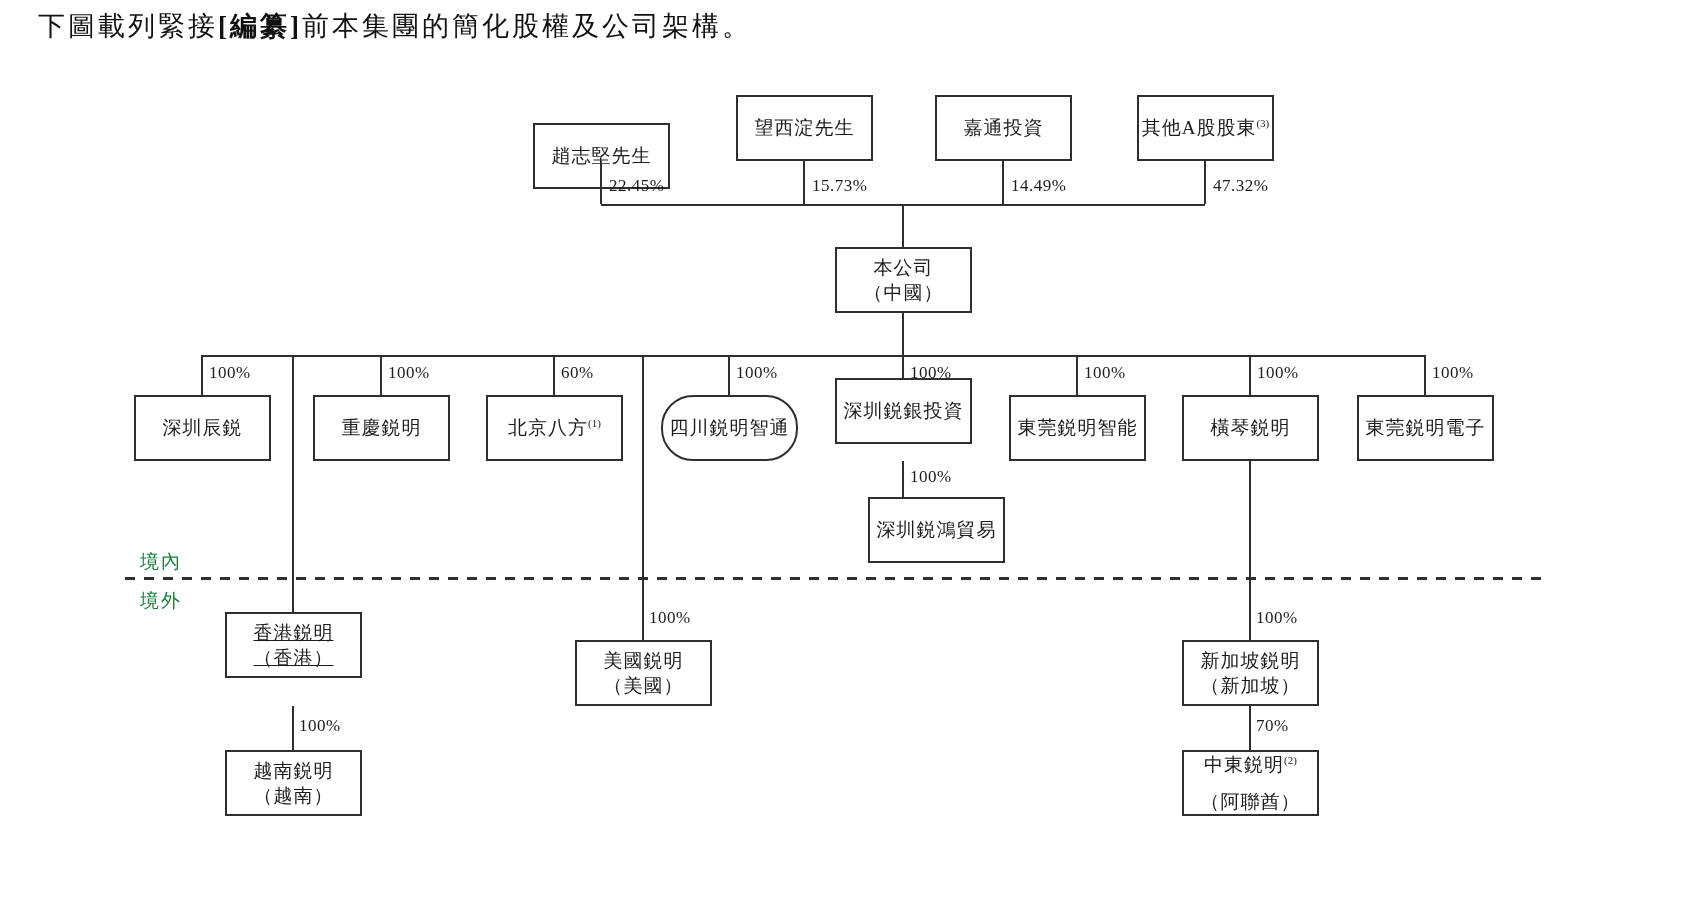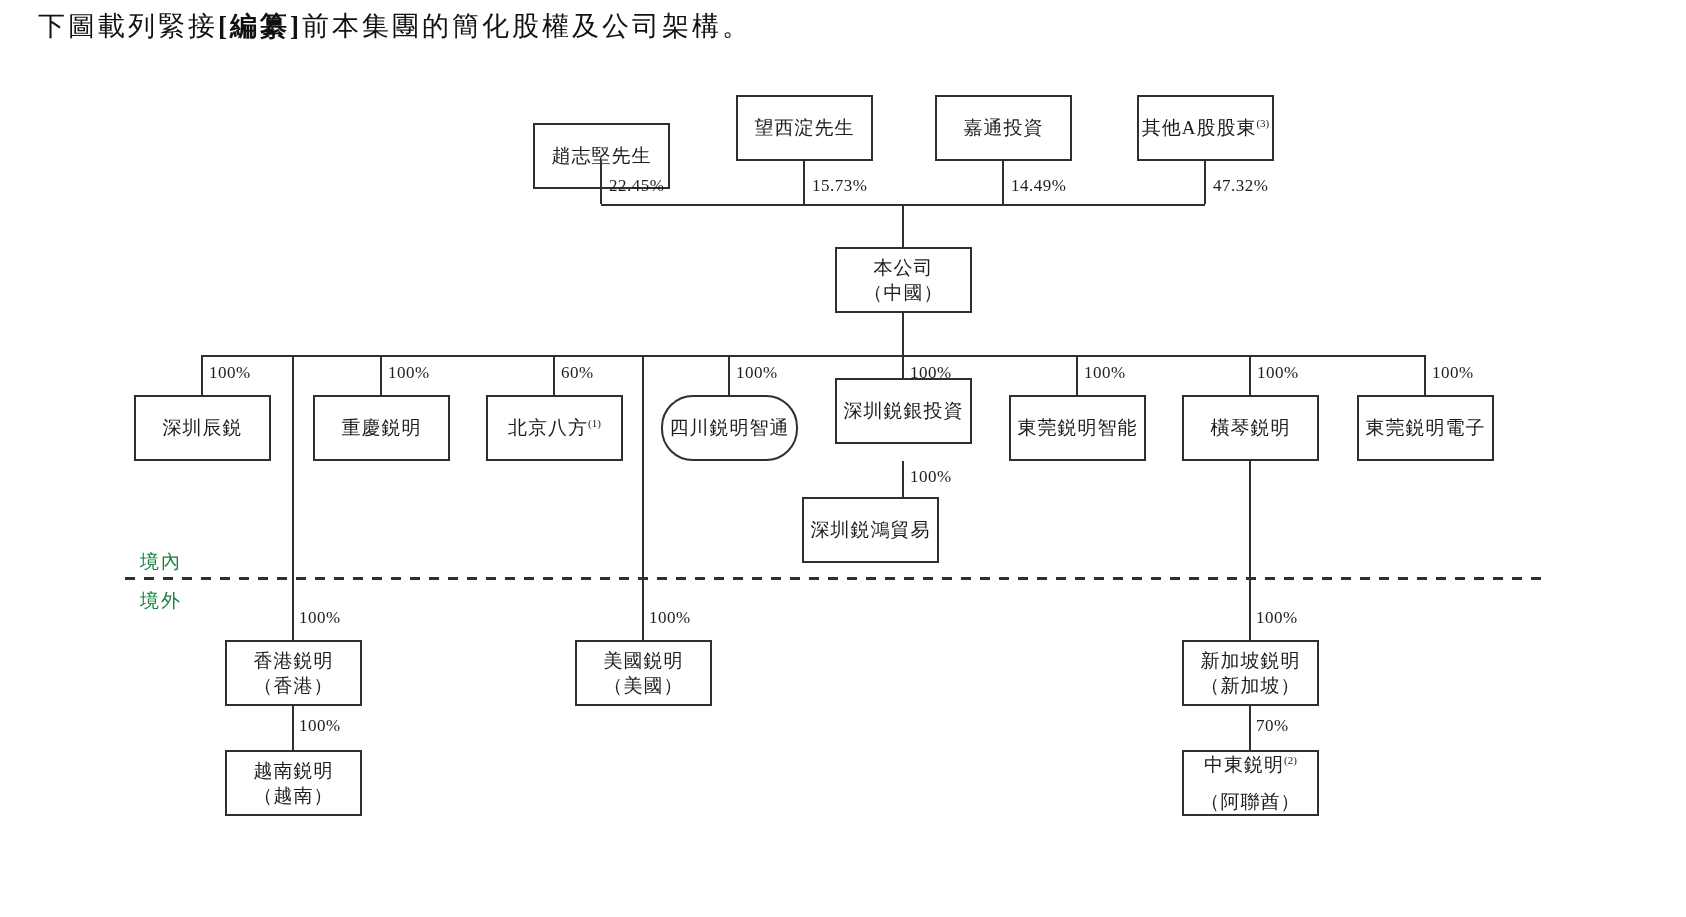--- a/index.html
+++ b/index.html
@@ -112,35 +112,35 @@
   </div>
 <div class="box" style="left:1182px;top:395px;">
     <span>橫琴鋭明</span>
   </div>
 <div class="box" style="left:1357px;top:395px;">
     <span>東莞鋭明電子</span>
   </div>
 
 <div class="vline" style="left:902px;top:461px;height:36px;"></div>
 <div class="pct" style="left:910px;top:467px;">100%</div>
-<div class="box" style="left:802px;top:497px;text-align:center;">
+<div class="box" style="left:868px;top:497px;text-align:center;">
     <span>深圳鋭鴻貿易</span>
   </div>
 
 <div class="vline" style="left:1249px;top:461px;height:179px;"></div>
 
 <div class="region" style="left:140px;top:549px;">境內</div>
 <div class="dash" style="left:125px;top:577px;width:1425px;"></div>
 <div class="region" style="left:140px;top:588px;">境外</div>
 
 <div class="pct" style="left:299px;top:608px;">100%</div>
 <div class="pct" style="left:649px;top:608px;">100%</div>
 <div class="pct" style="left:1256px;top:608px;">100%</div>
 
-<div class="box" style="left:225px;top:640px;">
+<div class="box" style="left:225px;top:612px;text-decoration:underline;">
   <span>香港鋭明</span>
   <span>（香港）</span>
 </div>
 <div class="box" style="left:575px;top:640px;">
   <span>美國鋭明</span>
   <span>（美國）</span>
 </div>
 <div class="box" style="left:1182px;top:640px;">
   <span>新加坡鋭明</span>
   <span>（新加坡）</span>

